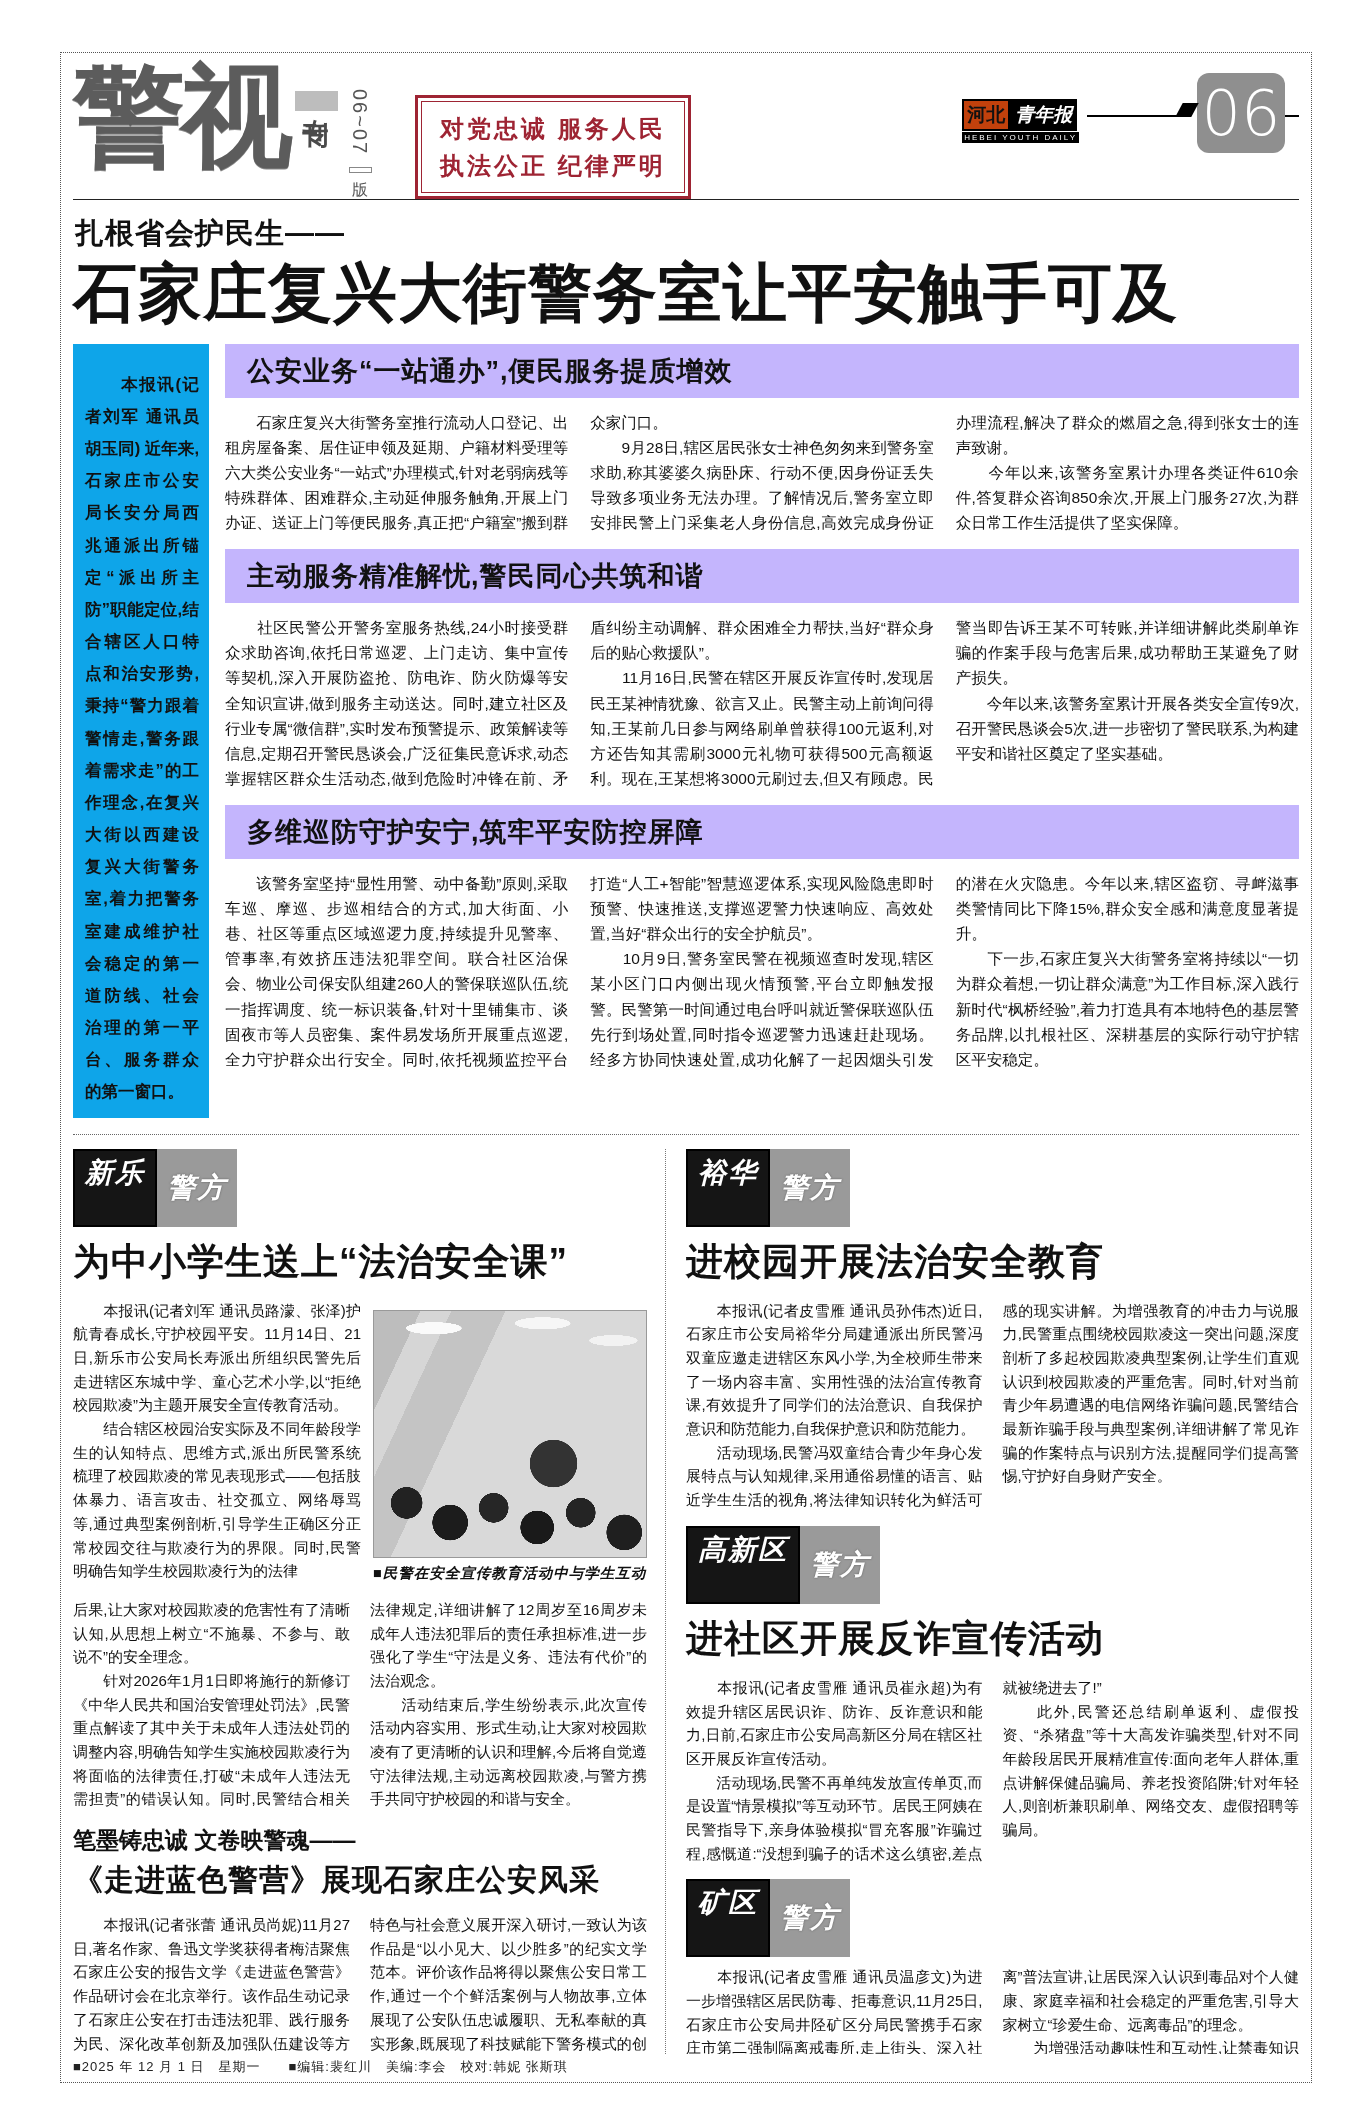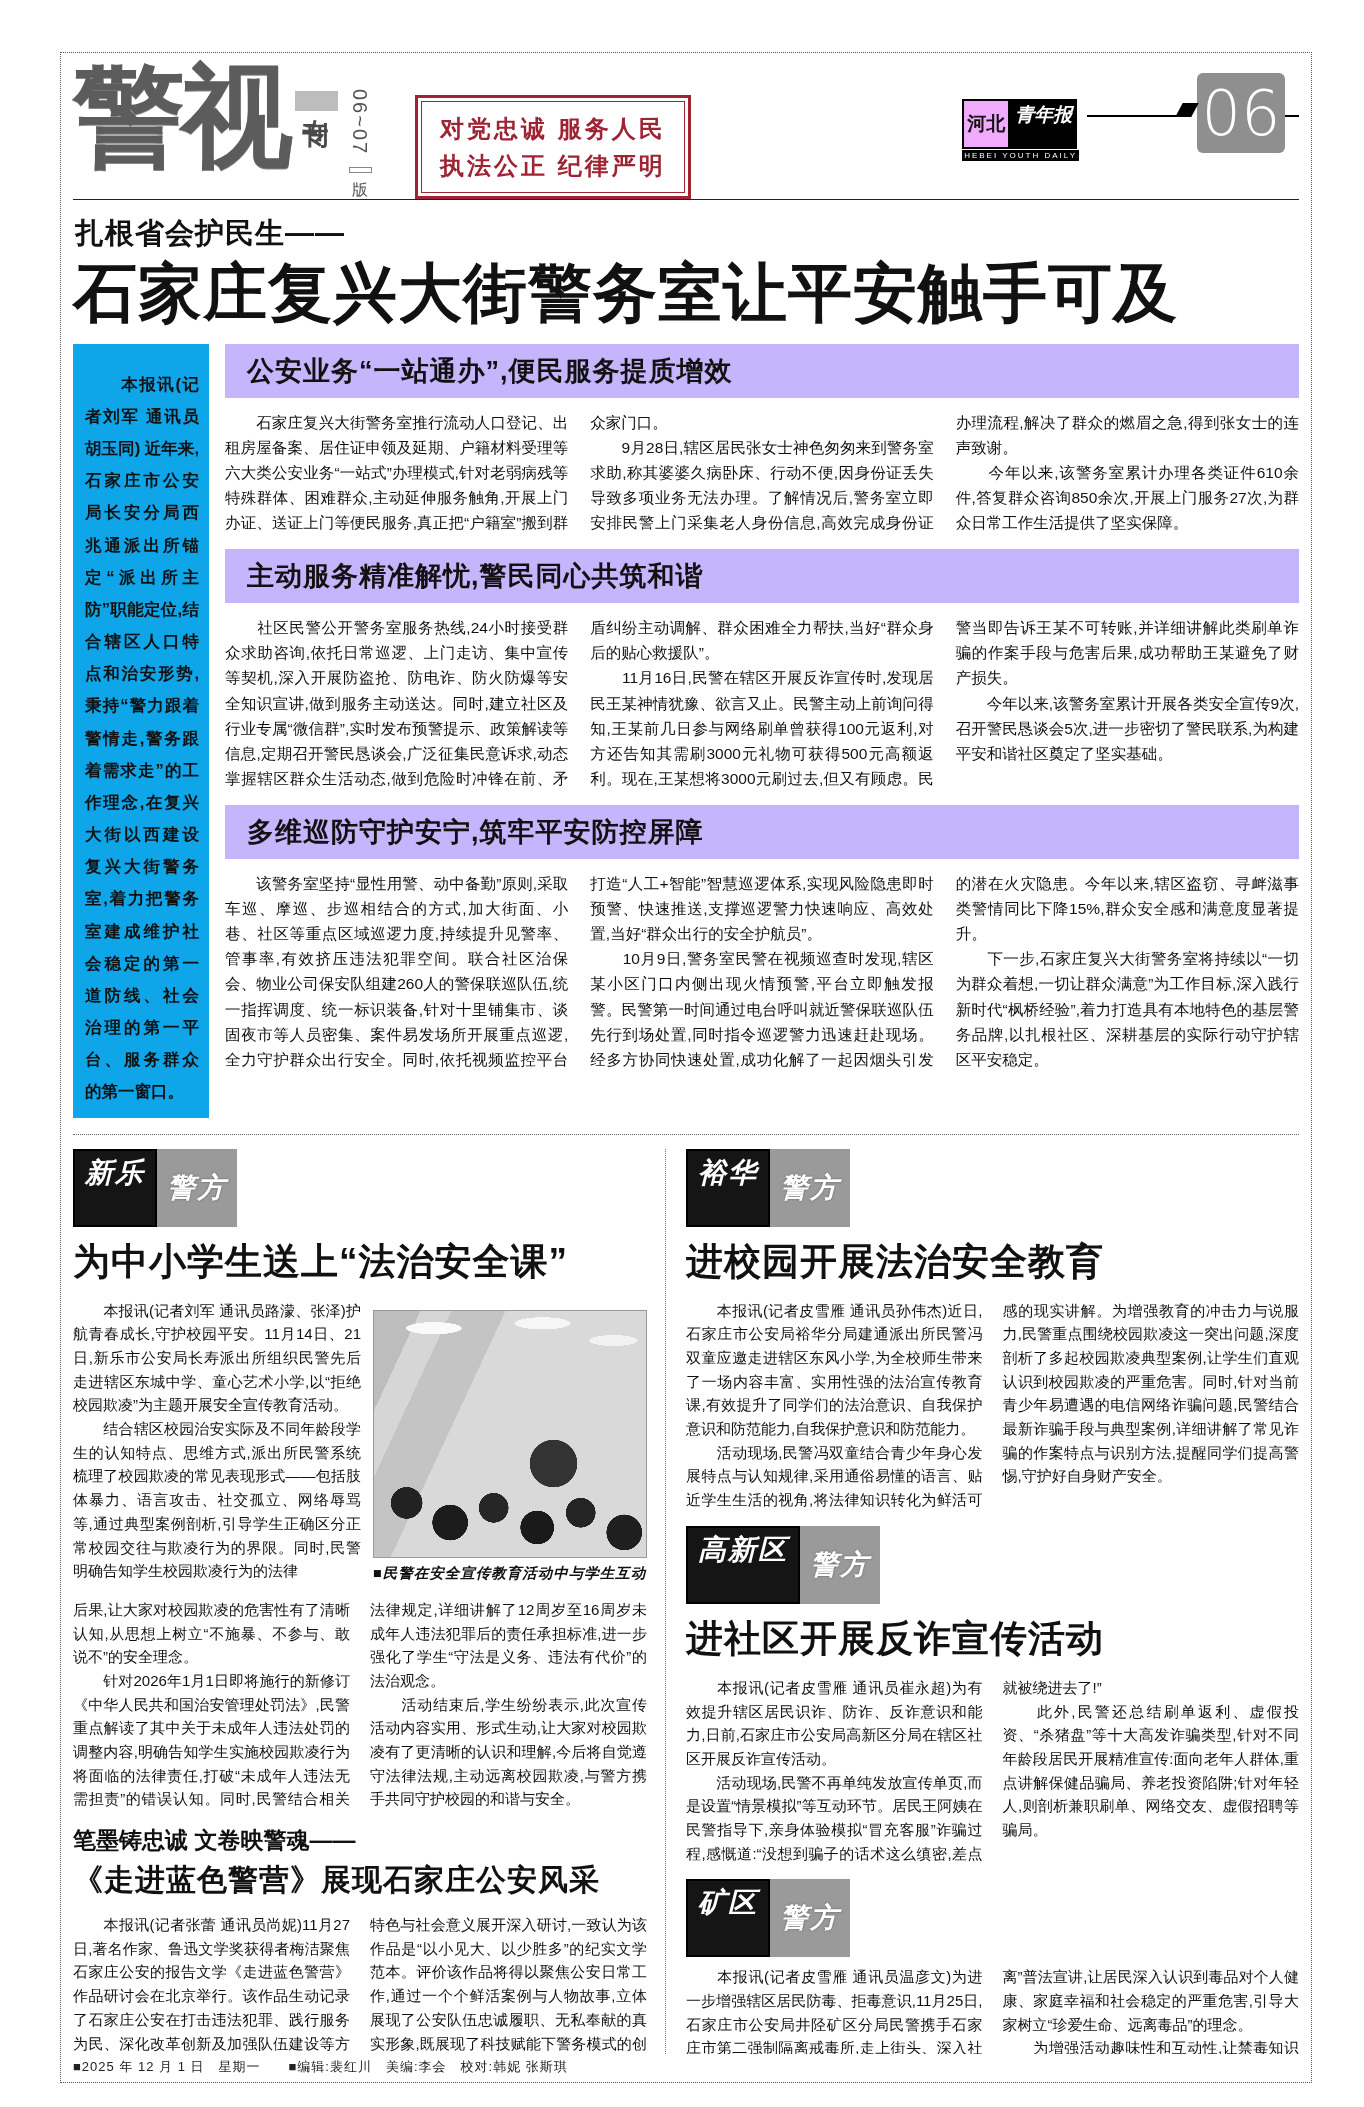--- a/index.html
+++ b/index.html
@@ -16,26 +16,26 @@
   .masthead-sub { writing-mode:vertical-rl; background:#bdbdbd; color:#4a4a4a; font-weight:900;
     font-size:26px; padding:6px 4px; margin:30px 0 0 6px; letter-spacing:4px; }
   .edition-wrap { writing-mode:vertical-rl; font-size:20px; color:#555; margin:28px 0 0 10px; letter-spacing:2px; }
   .edition-ban { border:1px solid #888; padding:1px 2px; margin-top:4px; font-size:16px; }
   .motto-box { border:3px solid #9e2433; padding:3px; margin:34px 0 0 44px; }
   .motto-inner { border:1px solid #9e2433; padding:8px 18px; color:#9e2433; font-weight:900;
     font-size:24px; line-height:1.55; letter-spacing:3px; text-align:center; }
   .brand-area { position:absolute; right:0; top:12px; display:flex; align-items:flex-start; }
   .logo { margin:26px 8px 0 0; text-align:center; }
   .logo-top { display:flex; }
-  .logo-hebei { border:2px solid #000; font-weight:900; font-size:19px; padding:10px 3px; background:#f0abfc; }
+  .logo-hebei { border:2px solid #000; font-weight:900; font-size:19px; padding:1px 3px; background:#c2410c; }
   .logo-youth { background:#000; color:#fff; font-weight:900; font-style:italic; font-size:19px; padding:3px 5px; }
   .logo-en { font-size:8px; letter-spacing:2px; background:#000; color:#fff; padding:1px 2px; margin-top:1px; }
   .badge-line { width:92px; height:2px; background:#000; margin-top:42px; }
   .badge-tri { width:16px; height:14px; background:#000; transform:skewX(-28deg); margin:30px 2px 0 0; }
-  .page-badge { width:88px; height:80px; background:#8f8f8f; border-radius:6px; color:#fff;
+  .page-badge { width:88px; height:80px; background:#8f8f8f; border-radius:12px; color:#fff;
     font-size:62px; font-weight:300; display:flex; align-items:center; justify-content:center;
     font-family:"DejaVu Sans","Liberation Sans",sans-serif; }
   .badge-line2 { width:14px; height:2px; background:#000; margin-top:42px; }
 
   .top-rule { border-top:1.5px solid #222; margin:6px 0 0 0; }
 
   
   .kicker { font-size:29px; font-weight:900; margin:14px 0 4px 2px; letter-spacing:1px; }
   .headline { font-size:64px; font-weight:900; letter-spacing:1px; line-height:1.12;
     margin:0 0 14px 0; transform-origin:left; }

